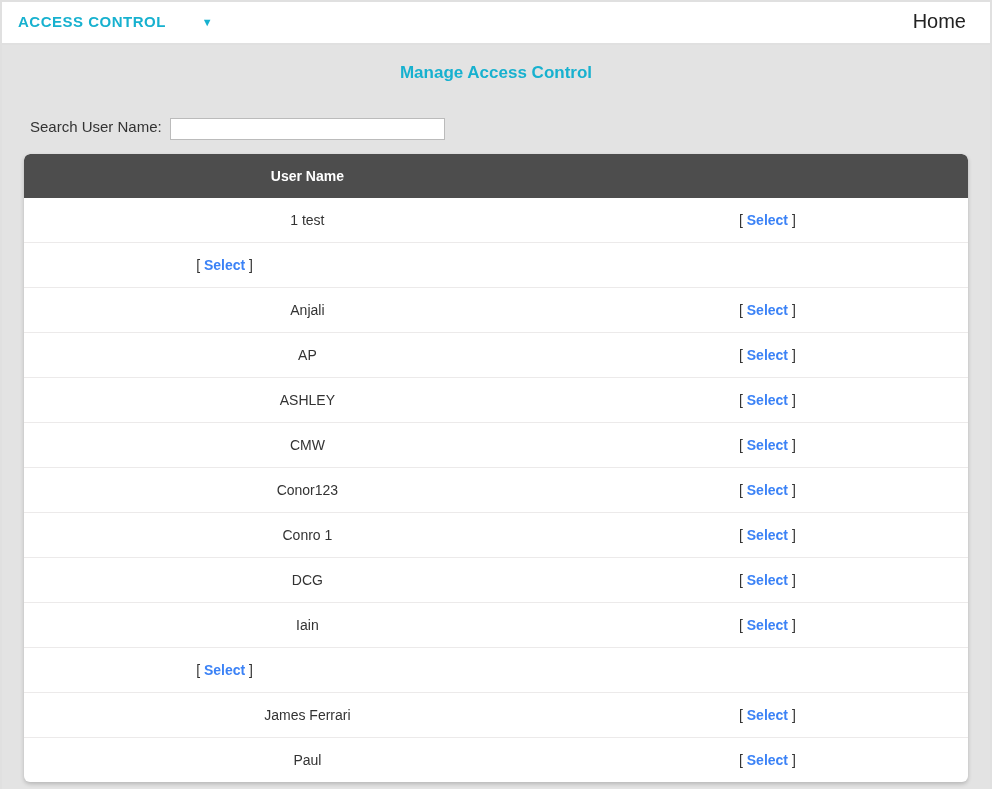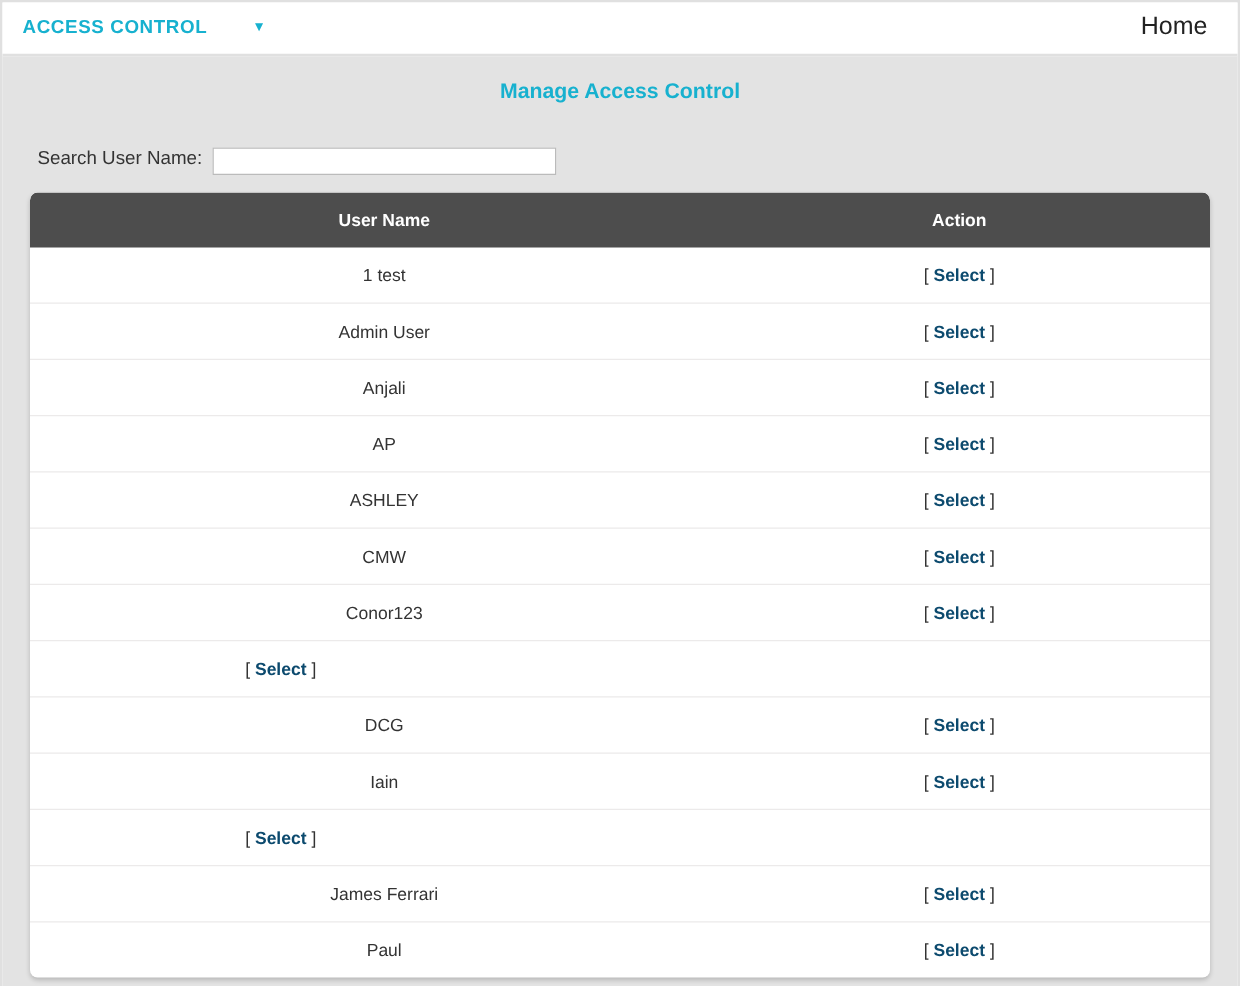--- a/index.html
+++ b/index.html
@@ -109,21 +109,21 @@
       font-size: 14px;
       color: #333;
     }
     .table-row:first-child {
       border-top: none;
     }
     .select-cell {
       color: #333;
     }
     .select-link {
-      color: #0c4a6e;
+      color: #3b82f6;
       font-weight: 700;
       cursor: pointer;
       text-decoration: none;
       margin-top: 16px;
     }
     .bracket {
       color: #333;
       font-weight: 400;
     }
   </style>
@@ -143,29 +143,27 @@
     <div class="page-title">Manage Access Control</div>
 
     <div class="search-row">
       <span class="search-label">Search User Name:</span>
       <input class="search-input" type="text" value="" style="">
     </div>
 
     <div class="table-wrap">
       <div class="table-header">
         <div class="col-user">User Name</div>
-        <div class="col-action">Action</div>
       </div>
       <div id="table-body">
           <div class="table-row">
             <div class="col-user">1 test</div>
             <div class="col-action select-cell"><span class="bracket">[ </span><a class="select-link">Select</a><span class="bracket"> ]</span></div>
           </div>
           <div class="table-row">
-            <div class="col-user">Admin User</div>
             <div class="col-action select-cell"><span class="bracket">[ </span><a class="select-link">Select</a><span class="bracket"> ]</span></div>
           </div>
           <div class="table-row">
             <div class="col-user">Anjali</div>
             <div class="col-action select-cell"><span class="bracket">[ </span><a class="select-link">Select</a><span class="bracket"> ]</span></div>
           </div>
           <div class="table-row">
             <div class="col-user">AP</div>
             <div class="col-action select-cell"><span class="bracket">[ </span><a class="select-link">Select</a><span class="bracket"> ]</span></div>
           </div>
@@ -175,20 +173,21 @@
           </div>
           <div class="table-row">
             <div class="col-user">CMW</div>
             <div class="col-action select-cell"><span class="bracket">[ </span><a class="select-link">Select</a><span class="bracket"> ]</span></div>
           </div>
           <div class="table-row">
             <div class="col-user">Conor123</div>
             <div class="col-action select-cell"><span class="bracket">[ </span><a class="select-link">Select</a><span class="bracket"> ]</span></div>
           </div>
           <div class="table-row">
+            <div class="col-user">Conro 1</div>
             <div class="col-action select-cell"><span class="bracket">[ </span><a class="select-link">Select</a><span class="bracket"> ]</span></div>
           </div>
           <div class="table-row">
             <div class="col-user">DCG</div>
             <div class="col-action select-cell"><span class="bracket">[ </span><a class="select-link">Select</a><span class="bracket"> ]</span></div>
           </div>
           <div class="table-row">
             <div class="col-user">Iain</div>
             <div class="col-action select-cell"><span class="bracket">[ </span><a class="select-link">Select</a><span class="bracket"> ]</span></div>
           </div>

